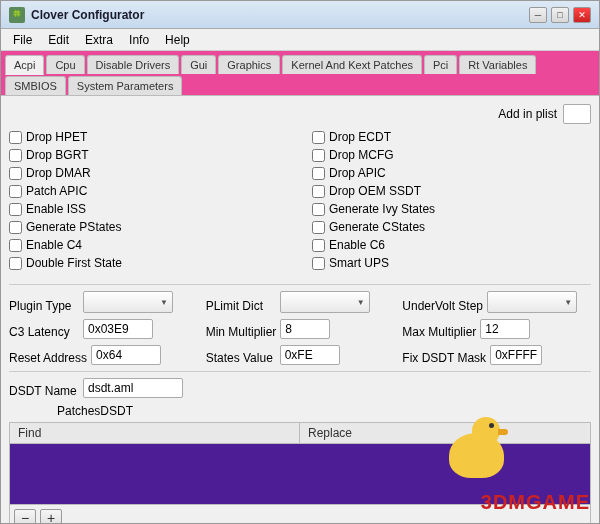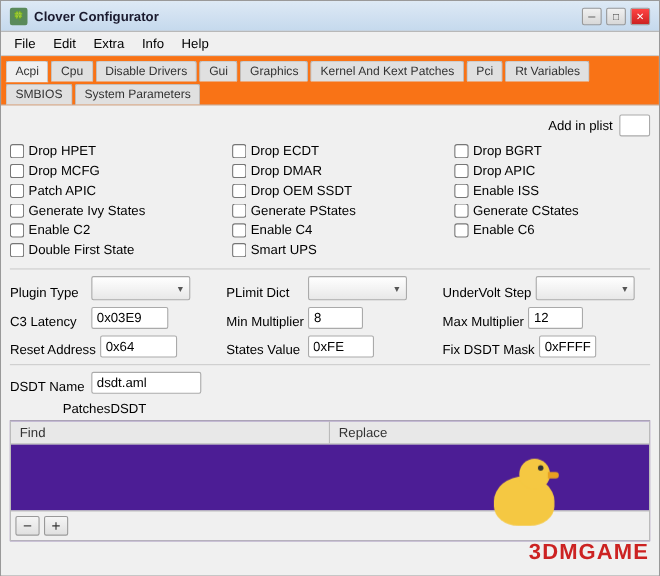--- a/index.html
+++ b/index.html
@@ -73,21 +73,21 @@
       border-bottom: 1px solid #ccc;
       flex-shrink: 0;
     }
     .menu-item {
       padding: 2px 8px;
       cursor: pointer;
       border-radius: 2px;
       font-size: 12px;
     }
     .tabs-bar {
-      background: #f97316;
+      background: #ec4899;
       padding: 4px 4px 0 4px;
       display: flex;
       flex-wrap: wrap;
       gap: 2px;
       border-bottom: 1px solid #bbb;
       flex-shrink: 0;
     }
     .tab {
       padding: 3px 8px;
       border: 1px solid #bbb;
@@ -122,21 +122,21 @@
     }
     .plist-checkbox {
       width: 28px;
       height: 20px;
       border: 1px solid #aaa;
       background: white;
       border-radius: 2px;
     }
     .checkboxes-section {
       display: grid;
-      grid-template-columns: 1fr 1fr 1fr;
+      grid-template-columns: 1fr 1fr;
       gap: 4px 24px;
       margin-bottom: 10px;
     }
     .checkbox-item {
       display: flex;
       align-items: center;
       gap: 4px;
       font-size: 12px;
     }
     .checkbox-item input[type="checkbox"] {
@@ -373,24 +373,20 @@
         <input type="checkbox" style="">
         <span>Generate PStates</span>
       </div>
       <div class="checkbox-item">
         <input type="checkbox" style="">
         <span>Generate CStates</span>
       </div>
 
       <div class="checkbox-item">
         <input type="checkbox" style="">
-        <span>Enable C2</span>
-      </div>
-      <div class="checkbox-item">
-        <input type="checkbox" style="">
         <span>Enable C4</span>
       </div>
       <div class="checkbox-item">
         <input type="checkbox" style="">
         <span>Enable C6</span>
       </div>
 
       <div class="checkbox-item">
         <input type="checkbox" style="">
         <span>Double First State</span>

